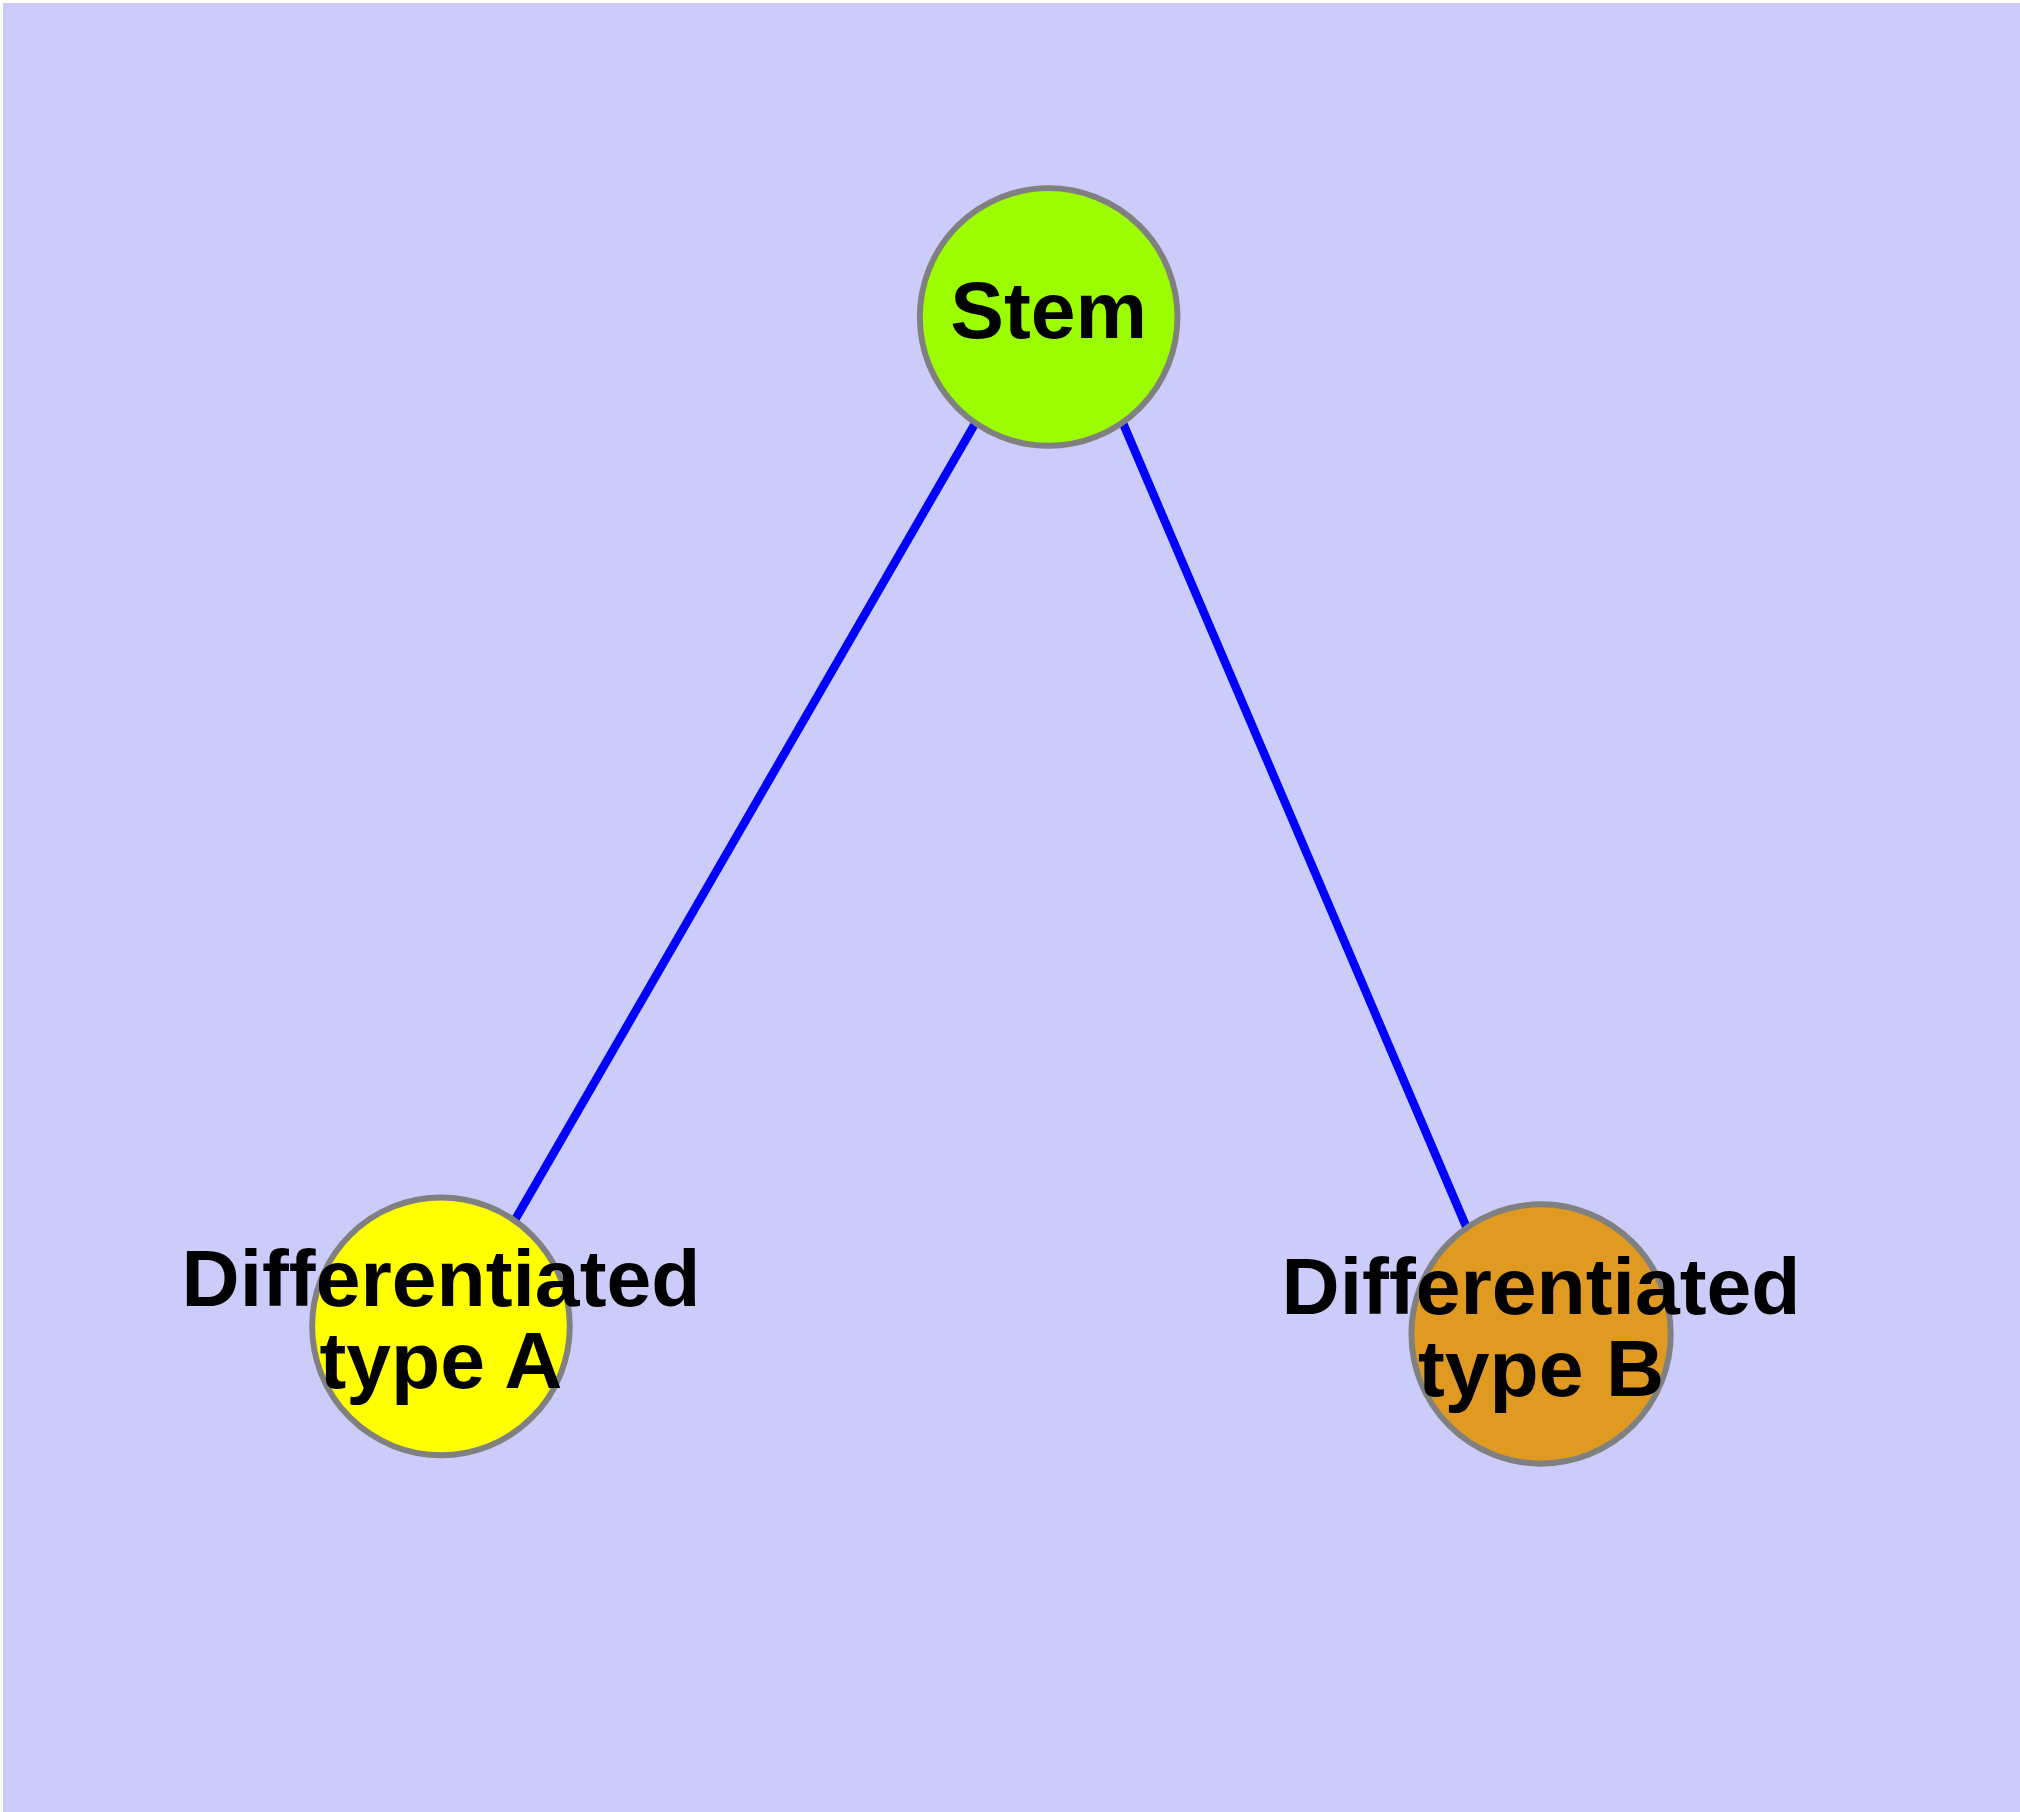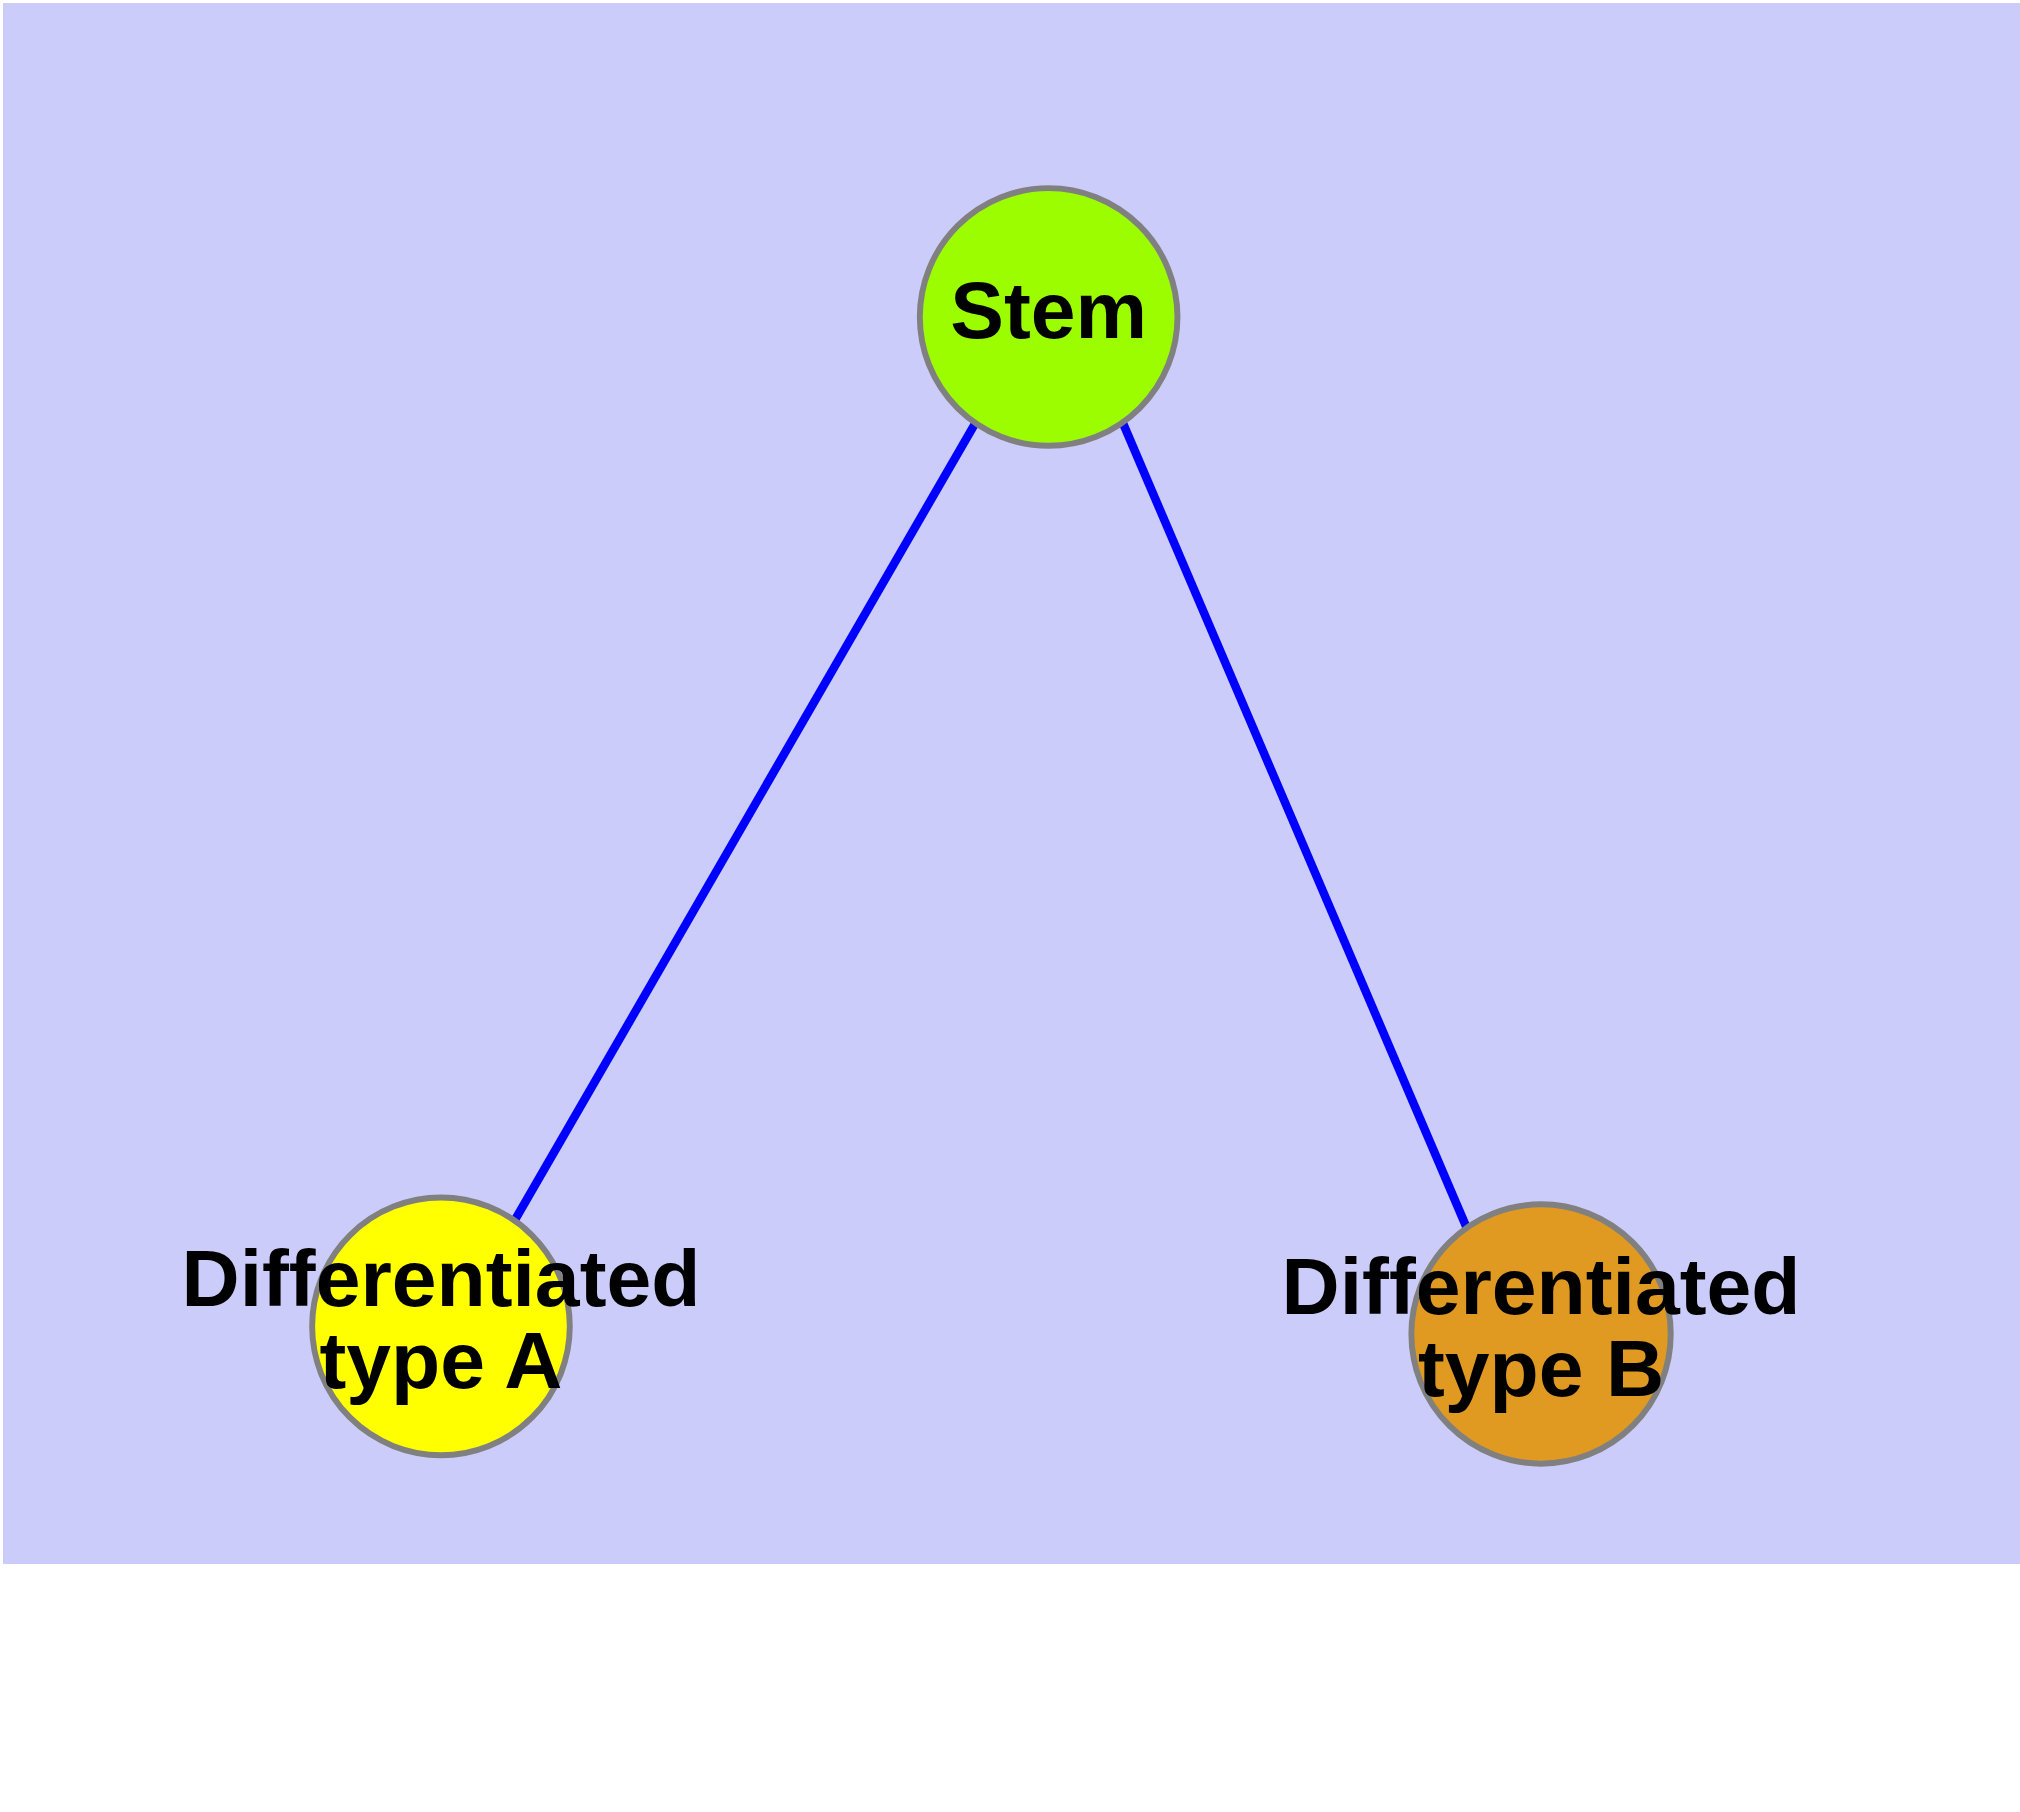--- a/index.html
+++ b/index.html
@@ -4,21 +4,21 @@
 <title>Cell Differentiation Graph</title>
 <style>
   html, body {
     margin: 0;
     padding: 0;
     background: #ffffff;
   }
   #stage {
     position: relative;
     width: 2021px;
-    height: 1564px;
+    height: 1812px;
     background: #ffffff;
     overflow: hidden;
     font-family: "Liberation Sans", "DejaVu Sans", sans-serif;
   }
   #canvas {
     position: absolute;
     left: 2.5px;
     top: 3.4px;
     width: 2018px;
     height: 1809px;

